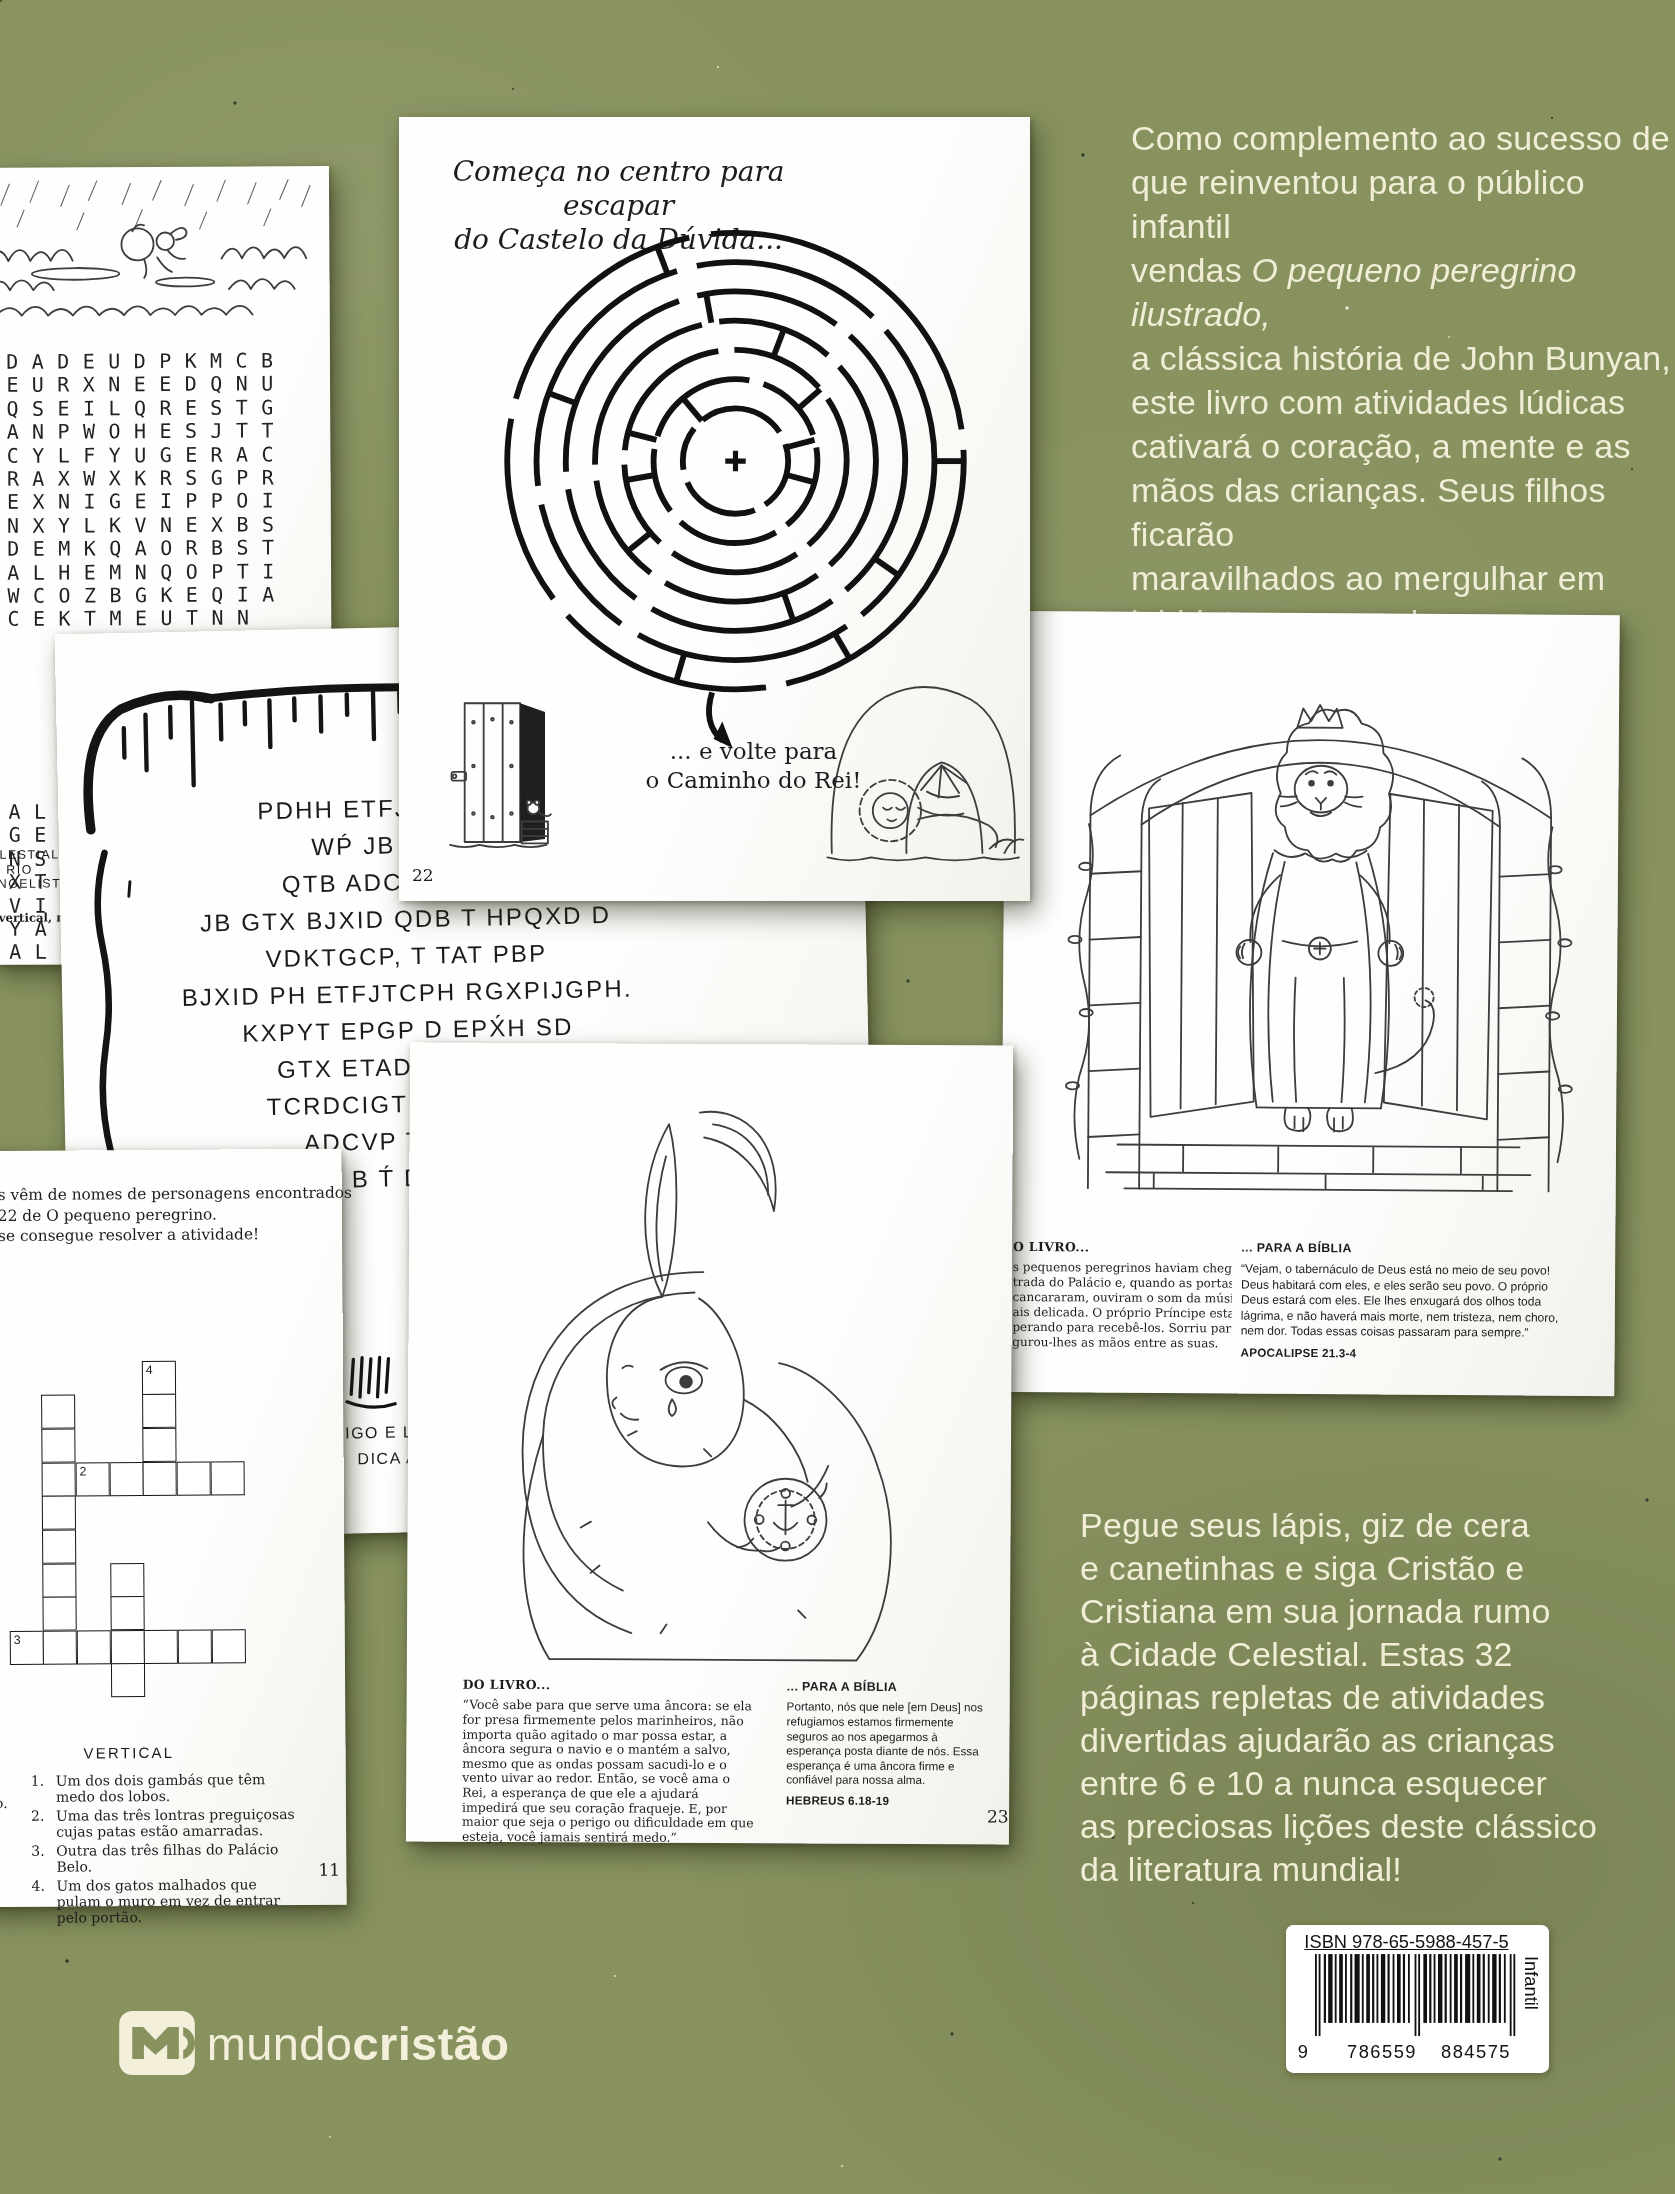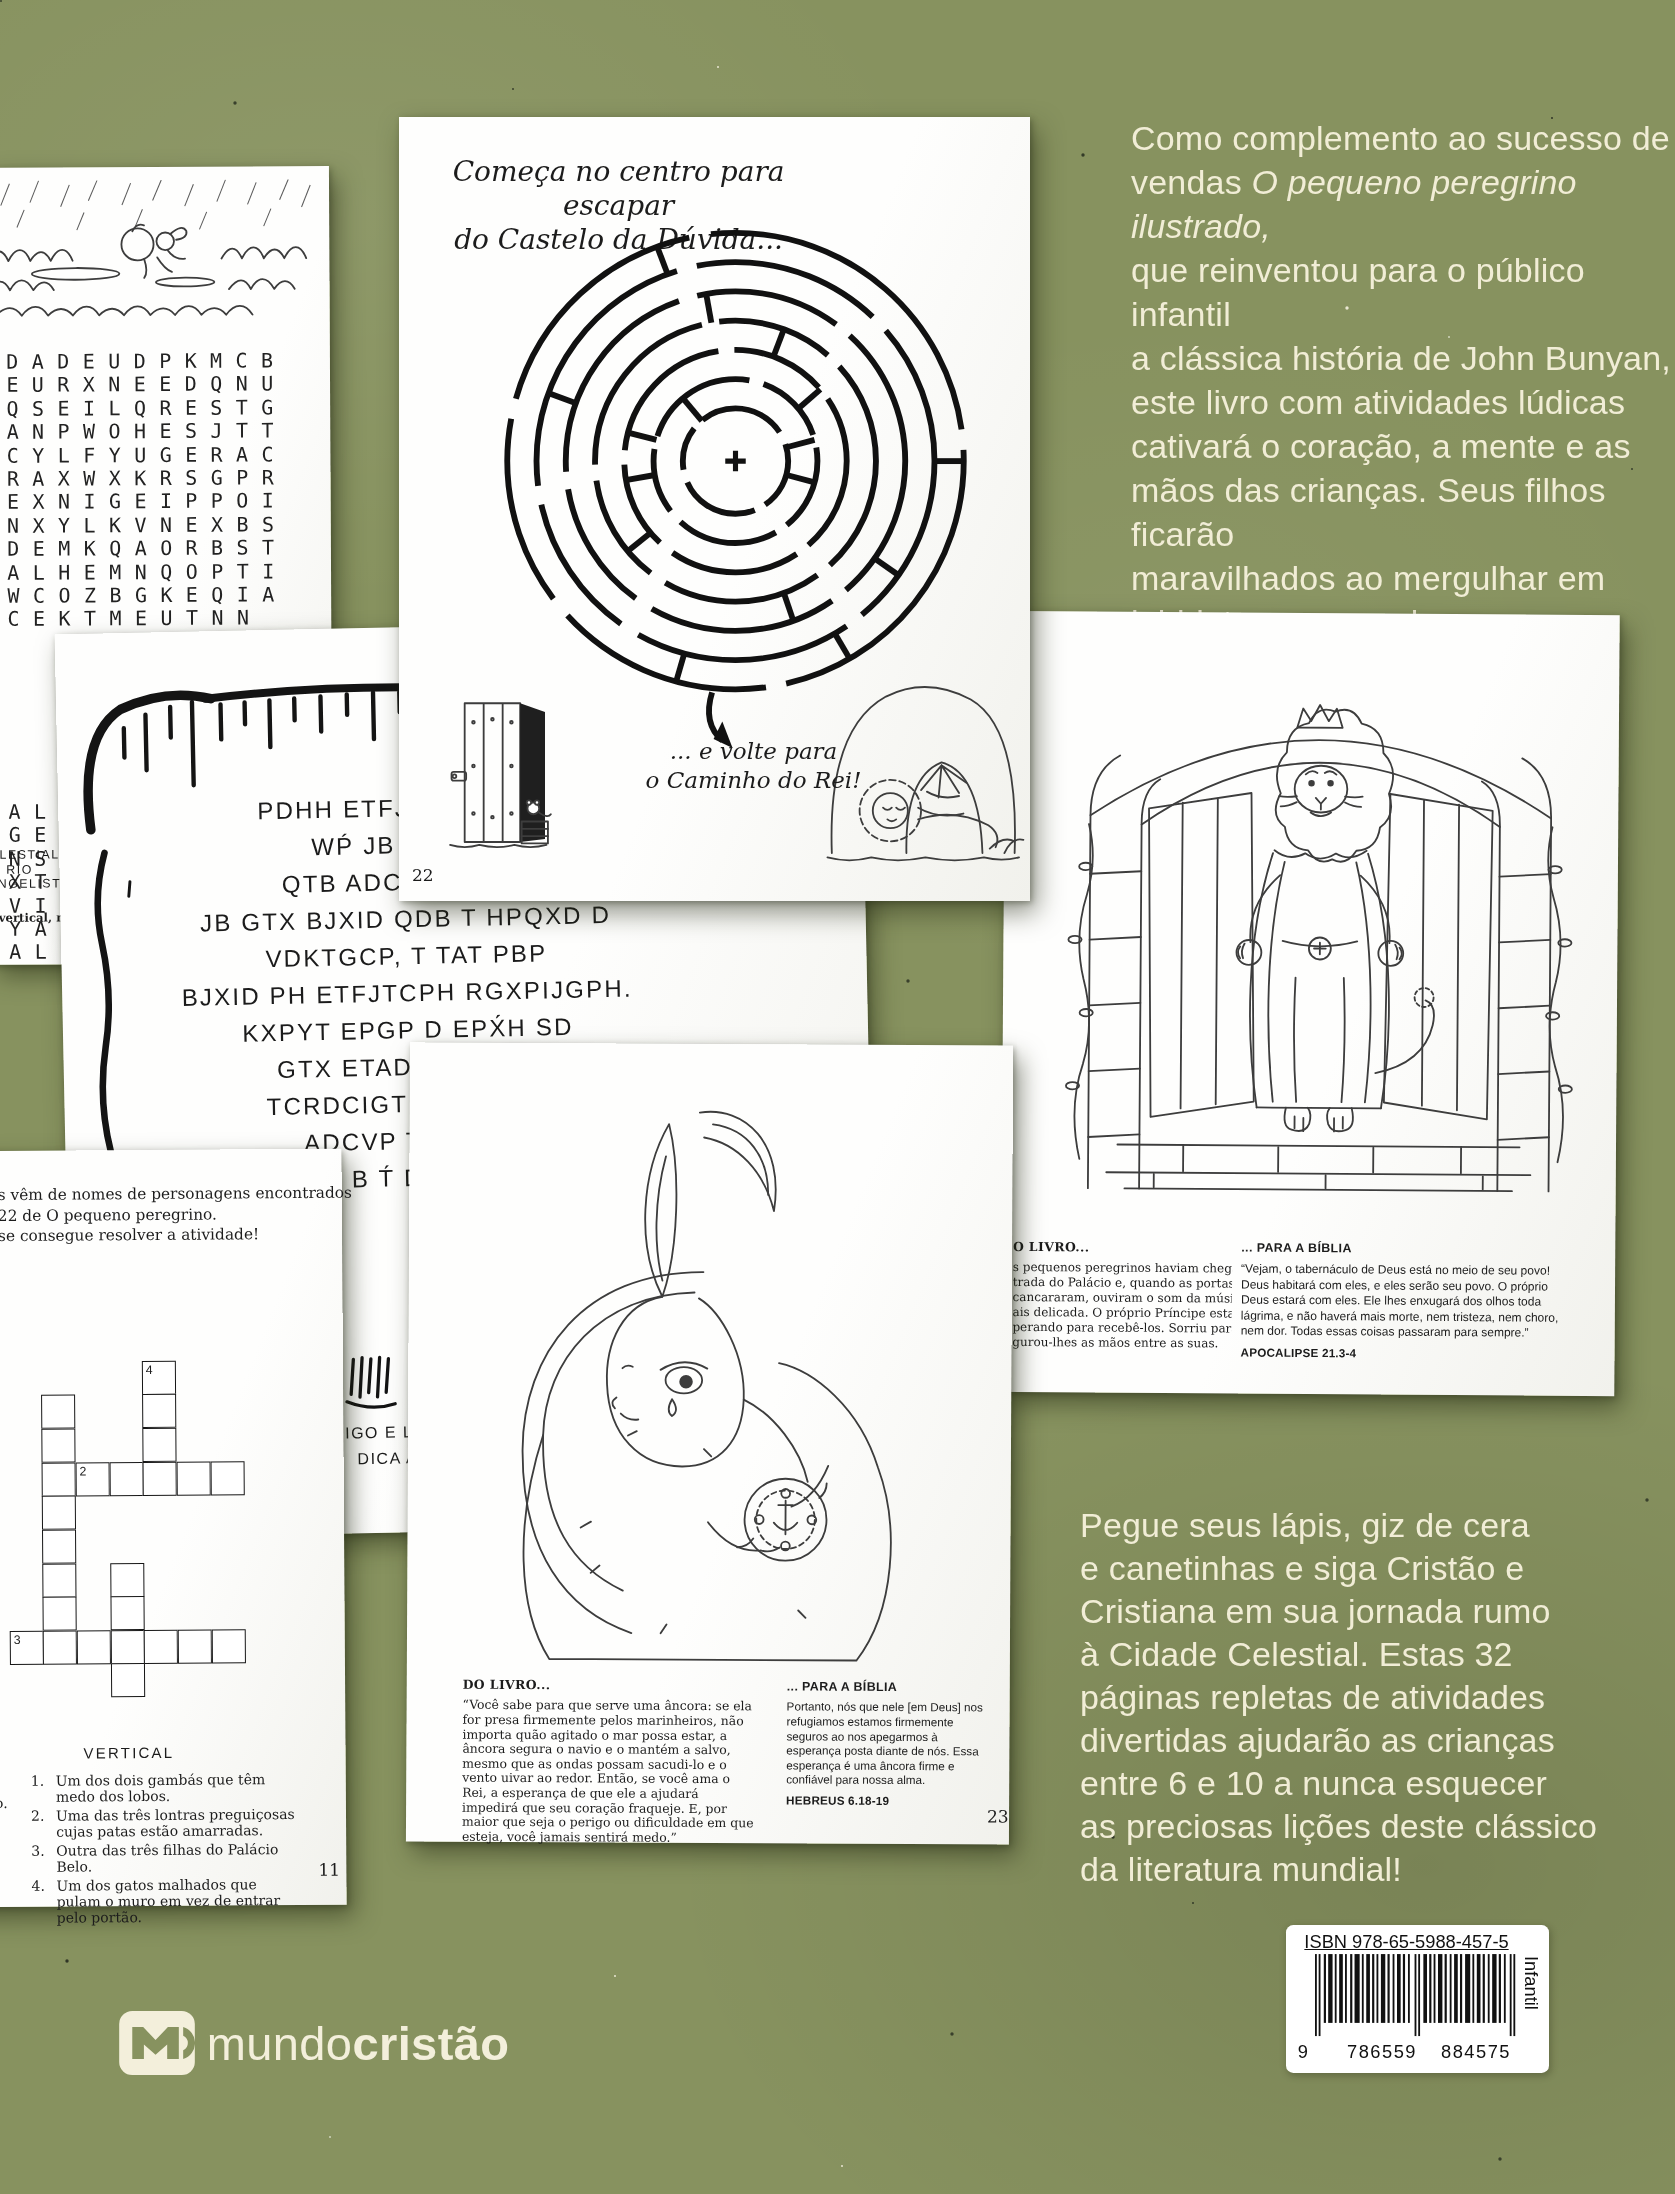--- a/index.html
+++ b/index.html
@@ -60,21 +60,21 @@
   .lion .lcol{position:absolute;left:11.7px;top:628px;width:219px;font-family:"DejaVu Serif",serif;
     font-size:12px;line-height:15px;white-space:nowrap;overflow:hidden;}
   .lion .rcol{position:absolute;left:240px;top:628px;width:333px;font-size:12px;line-height:15.4px;}
   .ref{font-weight:bold;font-size:11.7px;margin-top:5.9px;letter-spacing:0.2px;}
 
   
   .maze{left:399px;top:117px;width:631px;height:784px;z-index:6;}
   .mhead{position:absolute;left:14.6px;top:38px;width:410px;text-align:center;
     font-family:"DejaVu Serif",serif;font-style:italic;font-size:28px;line-height:34px;}
   .mfoot{position:absolute;left:208px;top:620px;width:293px;text-align:center;
-    font-family:"DejaVu Serif",serif;font-style:italic;font-size:23px;line-height:29px;}
+    font-family:"DejaVu Serif",serif;font-size:23px;line-height:29px;}
 
   
   .rabbit{left:408px;top:1044px;width:603px;height:799px;transform:rotate(.3deg);z-index:7;}
   .rabbit .lcol{position:absolute;left:56px;top:635px;width:293px;font-family:"DejaVu Serif",serif;
     font-size:12.4px;line-height:14.6px;}
   .rabbit .rcol{position:absolute;left:380px;top:635px;width:208px;font-size:11.7px;line-height:14.6px;}
 
   
   .creamtext{position:absolute;color:#f1edd6;font-size:34px;line-height:45px;letter-spacing:0.2px;}
   .toptext{left:1131px;top:116px;line-height:44px;}
@@ -479,22 +479,22 @@
     <div class="rcol">
       <div class="colhead">... PARA A BÍBLIA</div>
       <div>Portanto, nós que nele [em Deus] nos refugiamos estamos firmemente seguros ao nos apegarmos à esperança posta diante de nós. Essa esperança é uma âncora firme e confiável para nossa alma.</div>
       <div class="ref">HEBREUS 6.18-19</div>
     </div>
     <div class="pagenum" style="left:581px;top:761px">23</div>
   </div>
 
   <div class="creamtext toptext">
     <div>Como complemento ao sucesso de</div>
+    <div>que reinventou para o público infantil</div>
     <div><span>vendas </span><span class="it">O pequeno peregrino ilustrado,</span></div>
-    <div>que reinventou para o público infantil</div>
     <div>a clássica história de John Bunyan,</div>
     <div>este livro com atividades lúdicas</div>
     <div>cativará o coração, a mente e as</div>
     <div>mãos das crianças. Seus filhos ficarão</div>
     <div>maravilhados ao mergulhar em</div>
     <div>labirintos, caça-palavras, ilustrações</div>
     <div>para colorir e muito mais.</div>
   </div>
 
   <div class="creamtext bottomtext">

